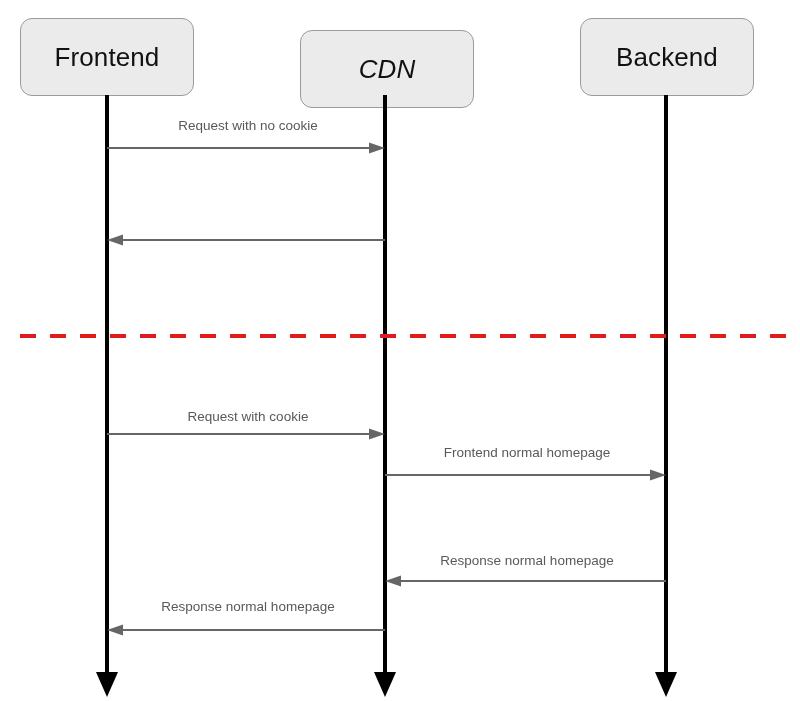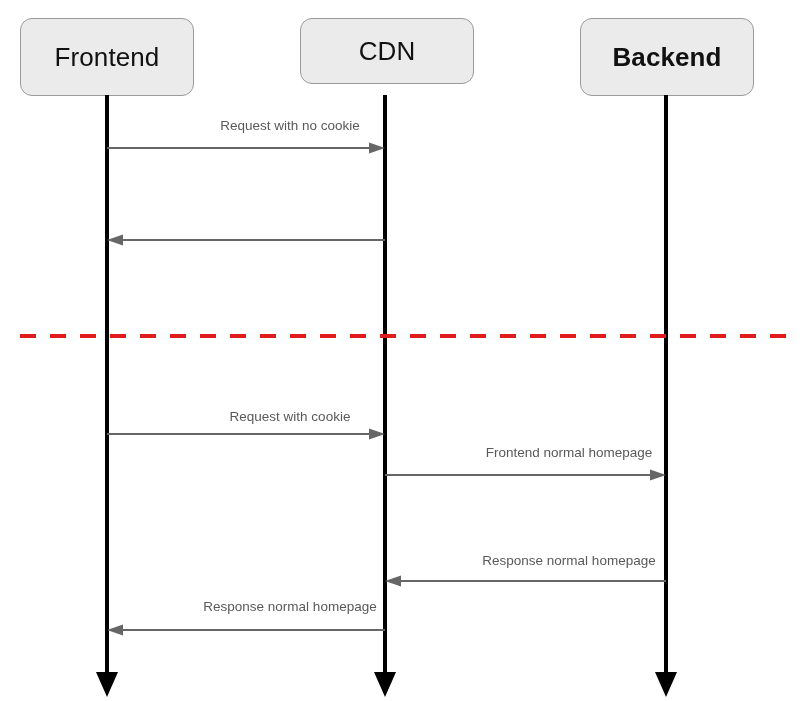--- a/index.html
+++ b/index.html
@@ -33,42 +33,41 @@
     letter-spacing: 0.1px;
   }
   .msg-label {
     position: absolute;
     color: #595959;
     font-size: 13.5px;
     font-family: "Liberation Sans", sans-serif;
     white-space: nowrap;
     text-align: center;
     line-height: 1;
-    padding-left: 42px;
   }
   .svg-layer {
     position: absolute;
     left: 0;
     top: 0;
     width: 800px;
     height: 701px;
   }
 </style>
 </head>
 <body>
 
 <div id="canvas">
 
   <div class="participant" style="left:20px; top:18px; width:174px; height:78px;text-align:right;">
     <span>Frontend</span>
   </div>
-  <div class="participant" style="left:300px; top:18px; width:174px; height:66px;">
+  <div class="participant" style="left:300px; top:30px; width:174px; height:78px;font-style:italic;">
     <span>CDN</span>
   </div>
-  <div class="participant" style="left:580px; top:18px; width:174px; height:78px;font-weight:bold;">
+  <div class="participant" style="left:580px; top:18px; width:174px; height:78px;">
     <span>Backend</span>
   </div>
 
   <svg class="svg-layer" viewBox="0 0 800 701" width="800" height="701" xmlns="http://www.w3.org/2000/svg">
 
     <g>
       <line x1="107" y1="95" x2="107" y2="673" stroke="#000000" stroke-width="4"></line>
       <polygon points="96,672 118,672 107,697" fill="#000000"></polygon>
     </g>
     <g>

